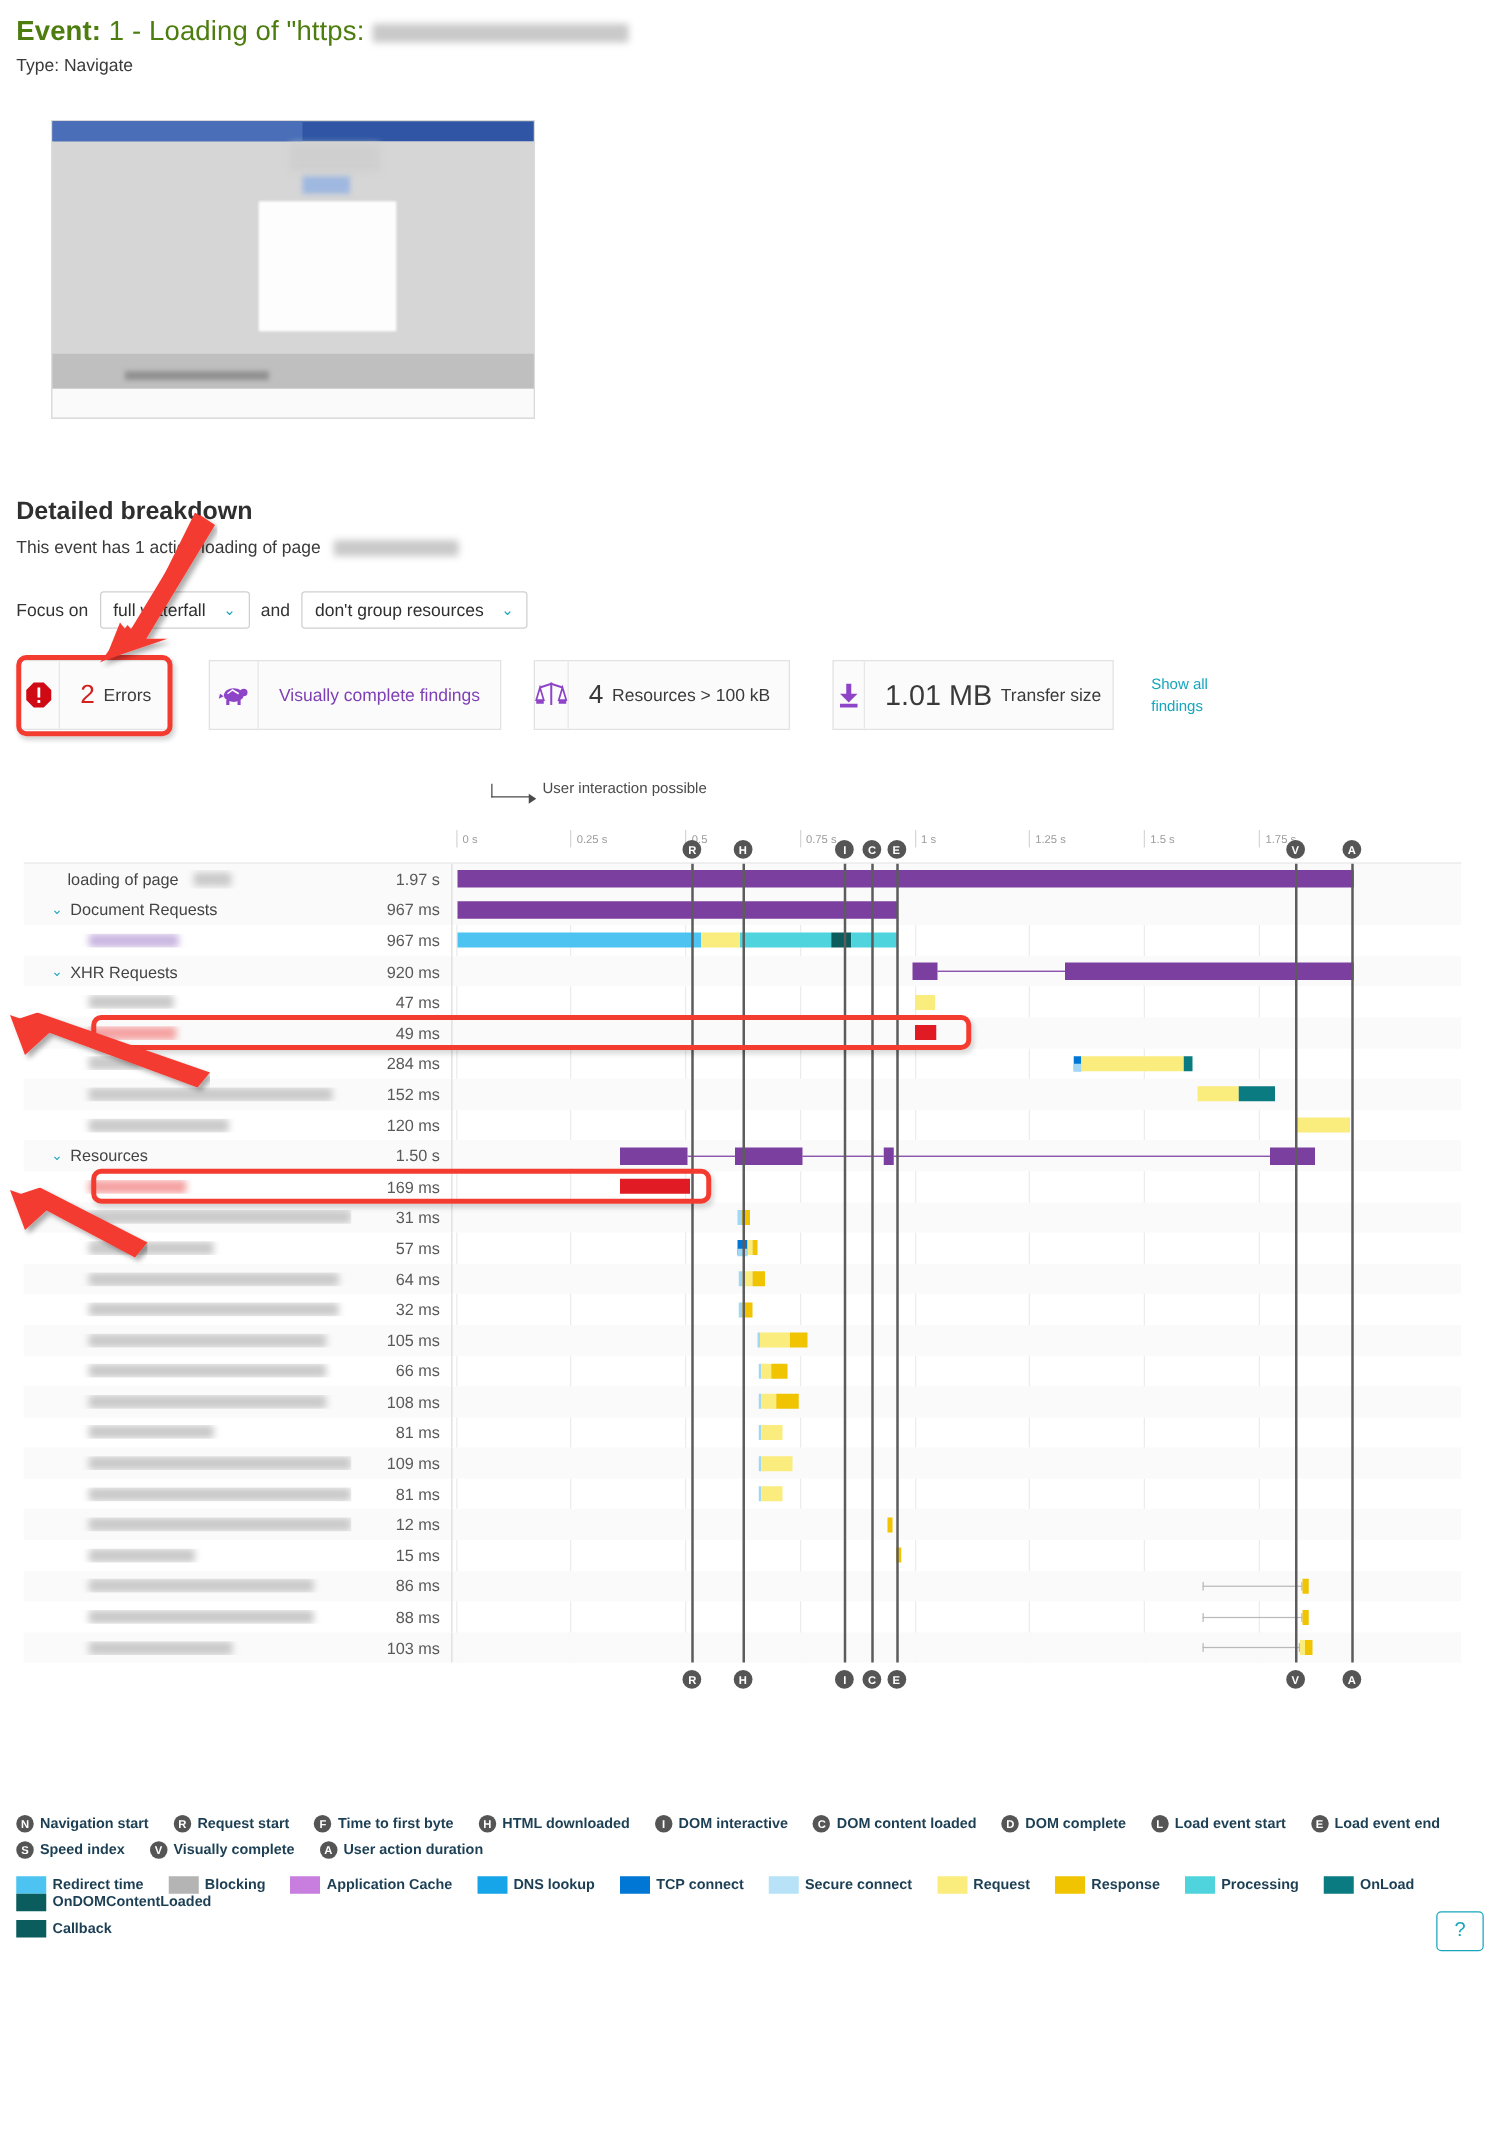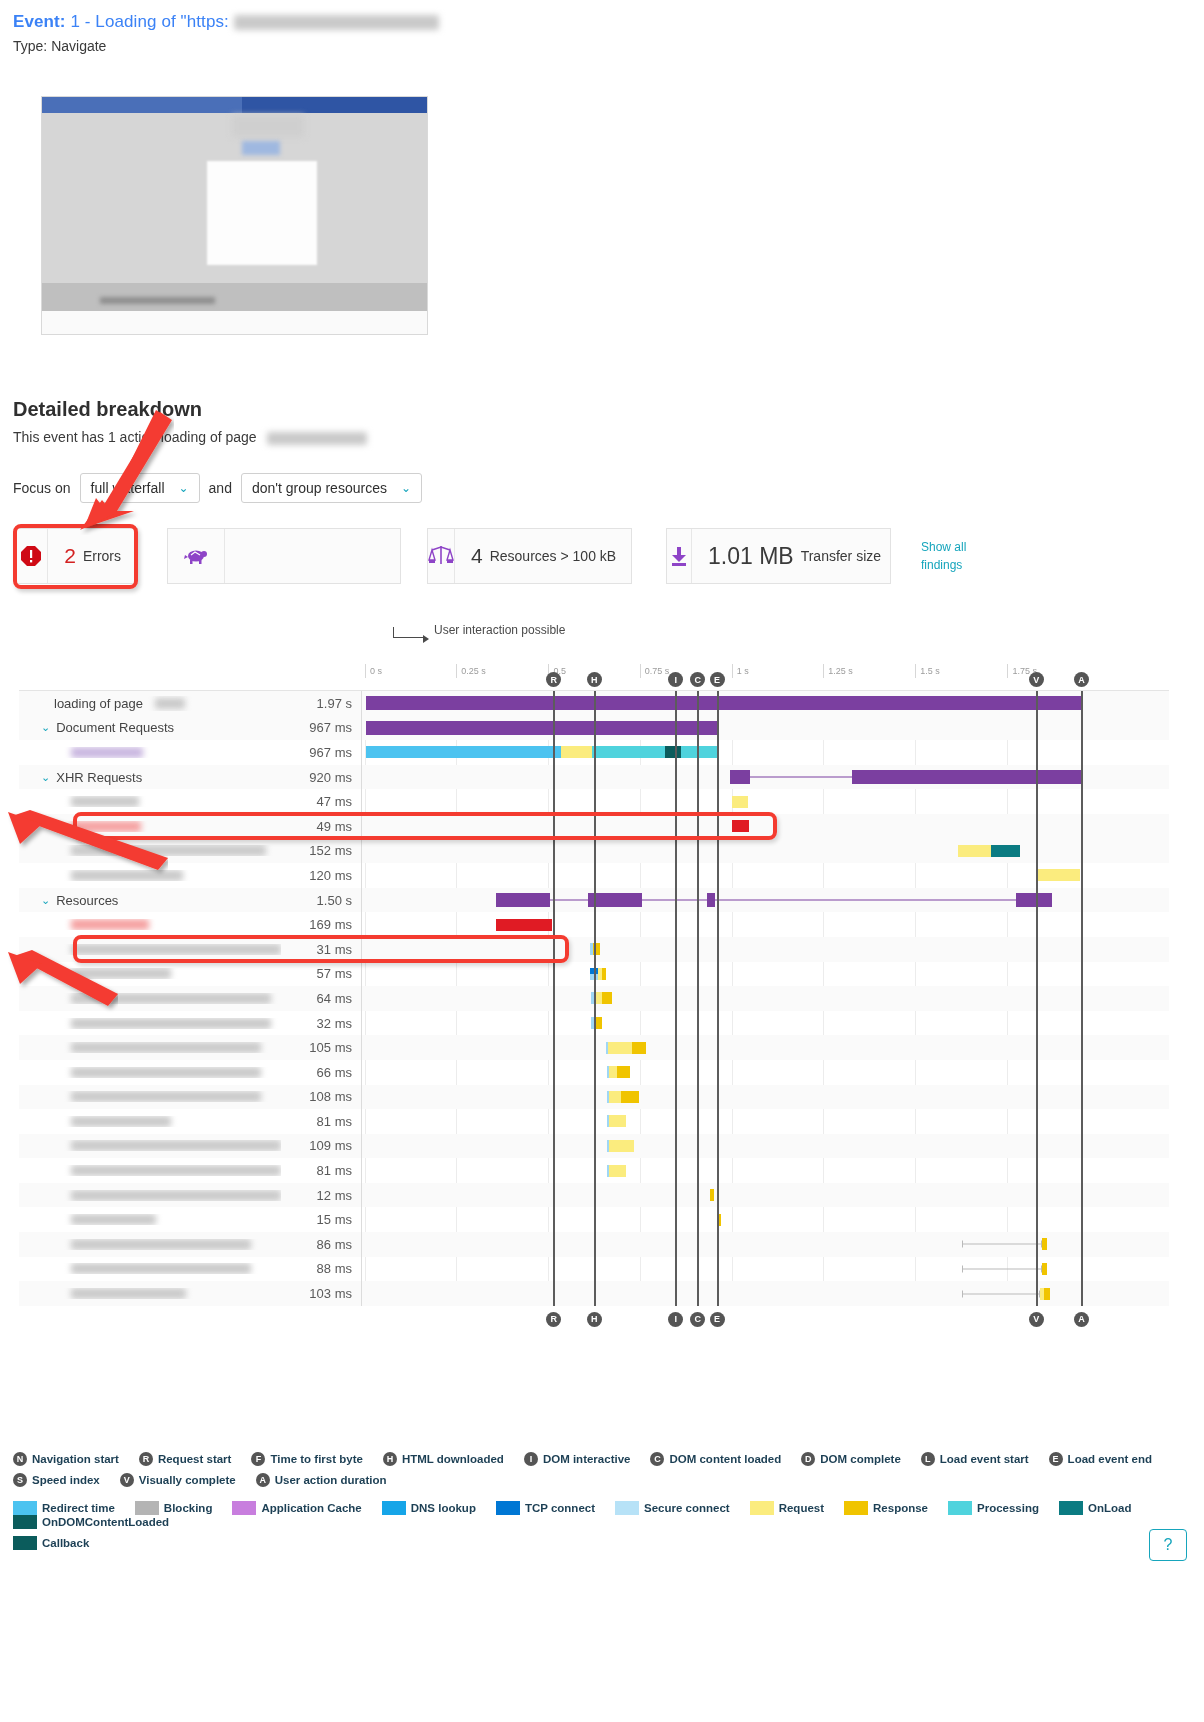--- a/index.html
+++ b/index.html
@@ -10,21 +10,21 @@
   }
   .blur{
     display:inline-block;background:#c9c9c9;border-radius:2px;
     filter:blur(3px);vertical-align:middle;
   }
   .blur.purple{background:#c9b6e0;}
   .blur.red{background:#f5a0a0;}
 
   
   #event-header{position:absolute;left:13px;top:12px;}
-  #event-title{font-size:17px;color:#3b82f6;letter-spacing:.1px;}
+  #event-title{font-size:22px;color:#4d7c0f;letter-spacing:.1px;}
   #event-title b{font-weight:bold;}
   #event-type{font-size:14px;color:#3a3a3a;margin-top:6px;}
 
   
   #thumb{position:absolute;left:41px;top:96px;width:385px;height:237px;
          background:#d6d6d6;border:1px solid #d9d9d9;}
   #thumb .browser-bar{position:absolute;left:0;top:0;width:100%;height:16px;background:#2f55a4;}
   #thumb .tab{position:absolute;left:0;top:0;width:200px;height:16px;background:#4a6fb8;}
   #thumb .addr{position:absolute;left:190px;top:18px;width:72px;height:22px;background:#cfcfcf;filter:blur(3px);}
   #thumb .btn{position:absolute;left:200px;top:44px;width:38px;height:14px;background:#9fb8e0;filter:blur(2px);}
@@ -186,20 +186,23 @@
     <div class="card-icon">
       <svg width="28" height="20" viewBox="0 0 28 20">
         <ellipse cx="14" cy="10" rx="8" ry="5.5" fill="#8e44c7"></ellipse>
         <path d="M6 11 L2 13 L3 9 Z" fill="#8e44c7"></path>
         <circle cx="22" cy="8" r="3" fill="#8e44c7"></circle>
         <rect x="8" y="14" width="2.5" height="4" fill="#8e44c7"></rect>
         <rect x="17" y="14" width="2.5" height="4" fill="#8e44c7"></rect>
         <path d="M9 9 L13 6 L18 9" stroke="#fff" stroke-width="1.2" fill="none"></path>
       </svg>
     </div>
+    <div class="card-label violet">
+      <span>Visually complete findings</span>
+    </div>
   </div>
 
   <div class="card-box" style="width:205px;margin-left:26px;">
     <div class="card-icon">
       <svg width="26" height="24" viewBox="0 0 26 24">
         <path d="M13 2 L13 20" stroke="#8e44c7" stroke-width="1.6"></path>
         <path d="M4 6 L13 3 L22 6" stroke="#8e44c7" stroke-width="1.6" fill="none"></path>
         <path d="M4 6 L1 16 L7 16 Z" stroke="#8e44c7" stroke-width="1.4" fill="none"></path>
         <path d="M22 6 L19 16 L25 16 Z" stroke="#8e44c7" stroke-width="1.4" fill="none"></path>
         <rect x="1" y="16" width="6" height="3" fill="#8e44c7"></rect>
@@ -331,20 +334,32 @@
       </div>
       <div class="row alt">
         <div class="name indent">
           <span class="blur red" style="width: 70px; height: 11px;"></span>
         </div>
         <div class="dur">49 ms</div>
         <div class="track">
           <div class="bar" style="left: 45.8%; width: 2.1%; background: rgb(224, 27, 36);"></div>
         </div>
       </div>
+      <div class="row">
+        <div class="name indent">
+          <span class="blur" style="width: 42px; height: 11px;"></span>
+        </div>
+        <div class="dur">284 ms</div>
+        <div class="track">
+          <div class="bar" style="left: 61.6%; width: 0.7%; background: rgb(0, 119, 212);"></div>
+          <div class="bar" style="left: 61.6%; width: 0.7%; background: rgb(159, 215, 245); height: 6px; top: auto; bottom: 6px; transform: none;"></div>
+          <div class="bar" style="left: 62.3%; width: 10.2%; background: rgb(251, 236, 126);"></div>
+          <div class="bar" style="left: 72.5%; width: 0.9%; background: rgb(11, 123, 130);"></div>
+        </div>
+      </div>
       <div class="row alt">
         <div class="name indent">
           <span class="blur" style="width: 195px; height: 11px;"></span>
         </div>
         <div class="dur">152 ms</div>
         <div class="track">
           <div class="bar" style="left: 73.8%; width: 4.1%; background: rgb(251, 236, 126);"></div>
           <div class="bar" style="left: 77.9%; width: 3.6%; background: rgb(11, 123, 130);"></div>
         </div>
       </div>

